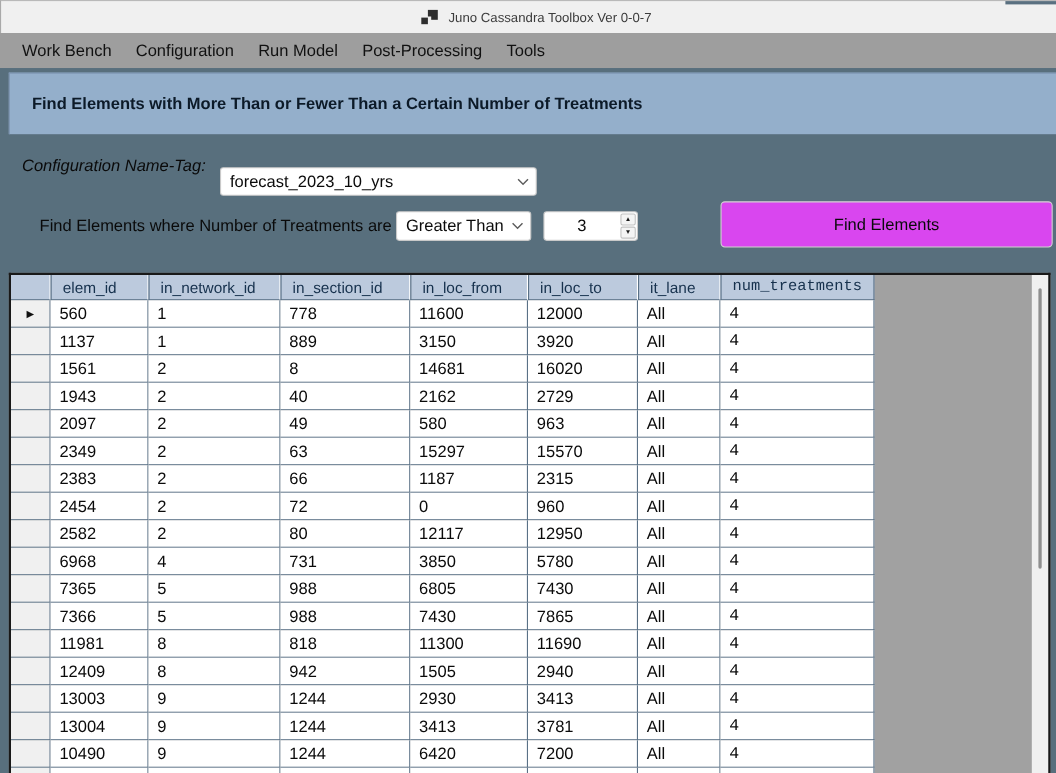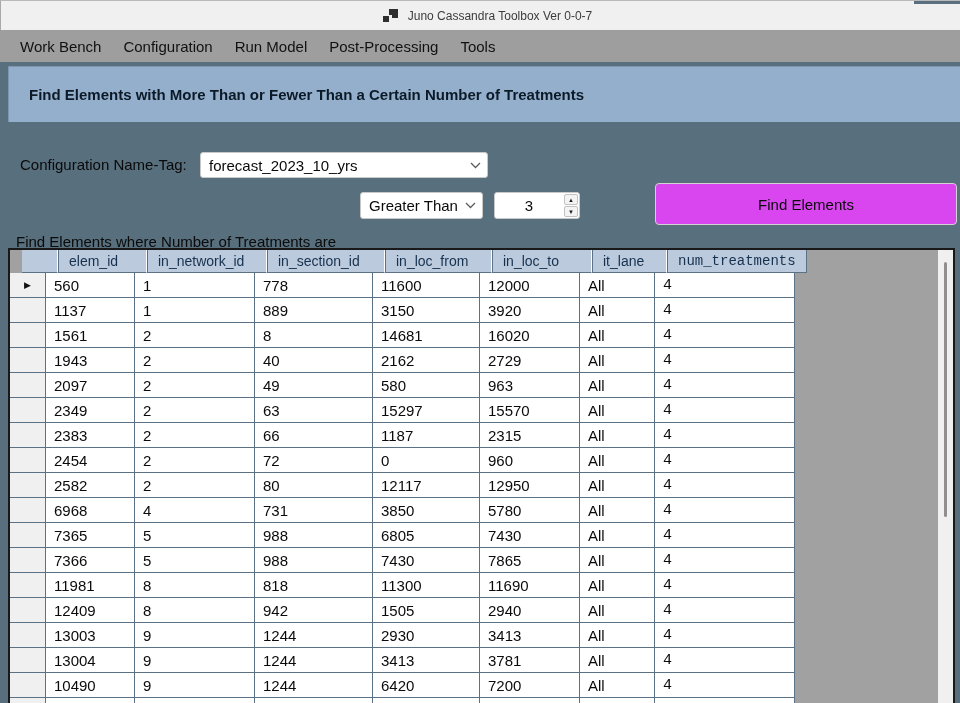--- a/index.html
+++ b/index.html
@@ -26,22 +26,22 @@
 
   
   .content { position:absolute; left:0; top:62px; width:960px; height:641px; background:#586f7d; }
 
   .banner { position:absolute; left:8px; top:4px; right:0; height:56px; background:#94afcb;
     border-top:1px solid #7e96b2; border-left:1px solid #7e96b2;
     display:flex; align-items:center; padding-left:20px; }
   .banner-title { font-size:15px; font-weight:bold; color:#0c1a28; }
 
   .lbl { position:absolute; font-size:15px; color:#0a0a0a; }
-  .lbl1 { left:20px; top:90px; height:26px; line-height:26px; }
-  .lbl2 { left:16px; top:130px; height:27px; line-height:27px;margin-top:36px; }
+  .lbl1 { left:20px; top:76px; height:26px; line-height:26px;font-style:italic; }
+  .lbl2 { left:36px; top:130px; height:27px; line-height:27px; }
 
   .combo { position:absolute; background:#fff; border:1px solid #c9c9c9; border-radius:3px;
     display:flex; align-items:center; font-size:15px; color:#0a0a0a; }
   .combo .val { flex:1; padding-left:8px; white-space:nowrap; overflow:hidden; }
   .combo .chev { width:24px; display:flex; align-items:center; justify-content:center; }
   .combo1 { left:200px; top:90px; width:288px; height:26px; }
   .combo2 { left:360px; top:130px; width:123px; height:27px; }
 
   .numeric { position:absolute; left:494px; top:130px; width:86px; height:27px; background:#fff;
     border:1px solid #c9c9c9; border-radius:3px; display:flex; align-items:stretch; }
@@ -52,21 +52,21 @@
 
   .find-btn { position:absolute; left:655px; top:121px; width:302px; height:42px; background:#d946ef;
     border:1px solid #d2d2d2; border-radius:4px; font-size:15px; color:#0a0a0a;
     display:flex; align-items:center; justify-content:center; cursor:default; }
 
   
   .grid { position:absolute; left:8px; top:186px; width:947px; height:455px;
     border:2px solid #191919; border-bottom:none; background:#a1a1a1; }
   .grid-inner { position:relative; width:100%; height:100%; overflow:hidden; }
 
-  .ghead { display:flex; height:23px;padding-left:12px; }
+  .ghead { display:flex; height:23px; }
   .gcorner { width:36px; height:23px; background:#bccadd; border-right:1px solid #fff; border-bottom:1px solid #5a7186; }
   .ghcell { height:23px; background:#bccadd; border-left:1px solid #5a7186; border-right:1px solid #fff;
     border-bottom:1px solid #5a7186; font-size:14px; color:#16314d; padding-left:10px;
     display:flex; align-items:center; white-space:nowrap; overflow:hidden; }
   .ghcell:last-of-type { border-right:1px solid #5a7186; }
 
   .trow { display:flex; height:25px; }
   .rowhead { width:36px; background:#f0f0f0; border-right:1px solid #5a7186; border-bottom:1px solid #5a7186;
     display:flex; align-items:center; justify-content:center; }
   .arrow { font-size:9px; color:#111; line-height:1; }

